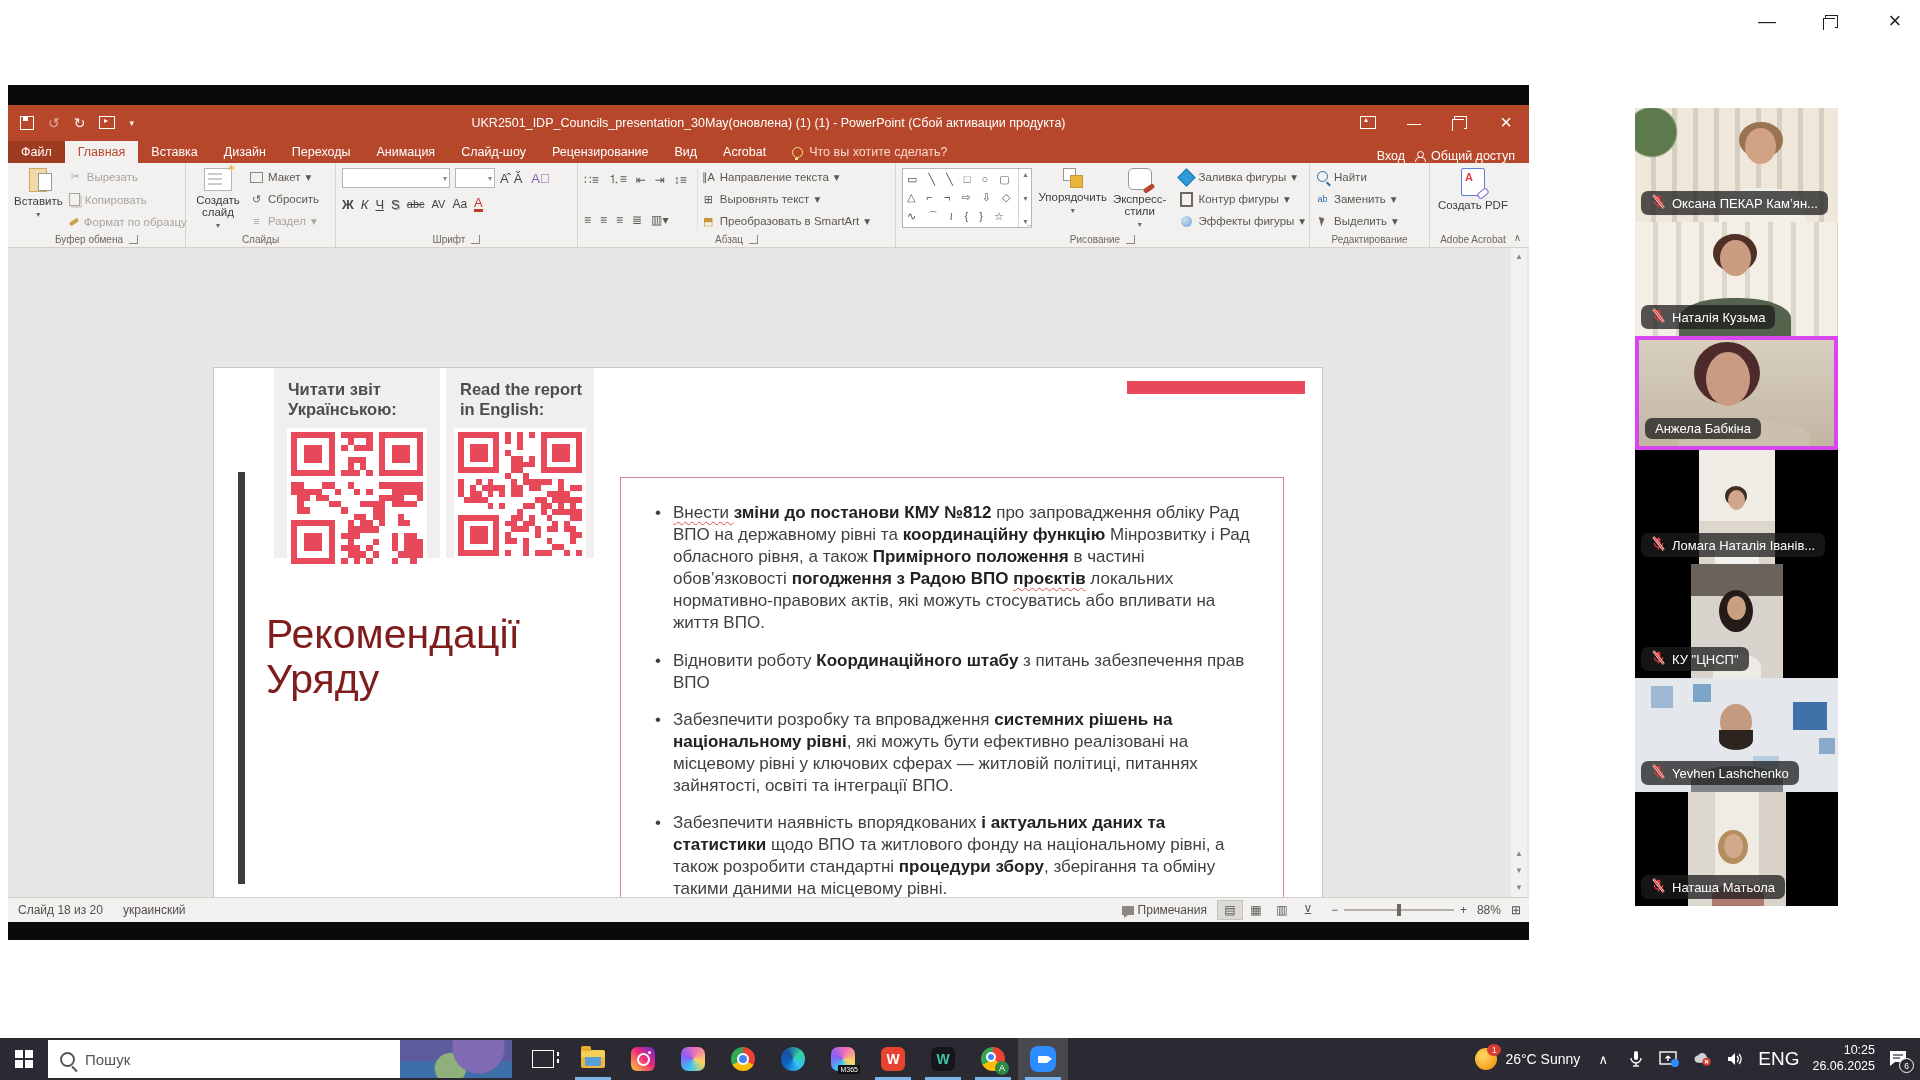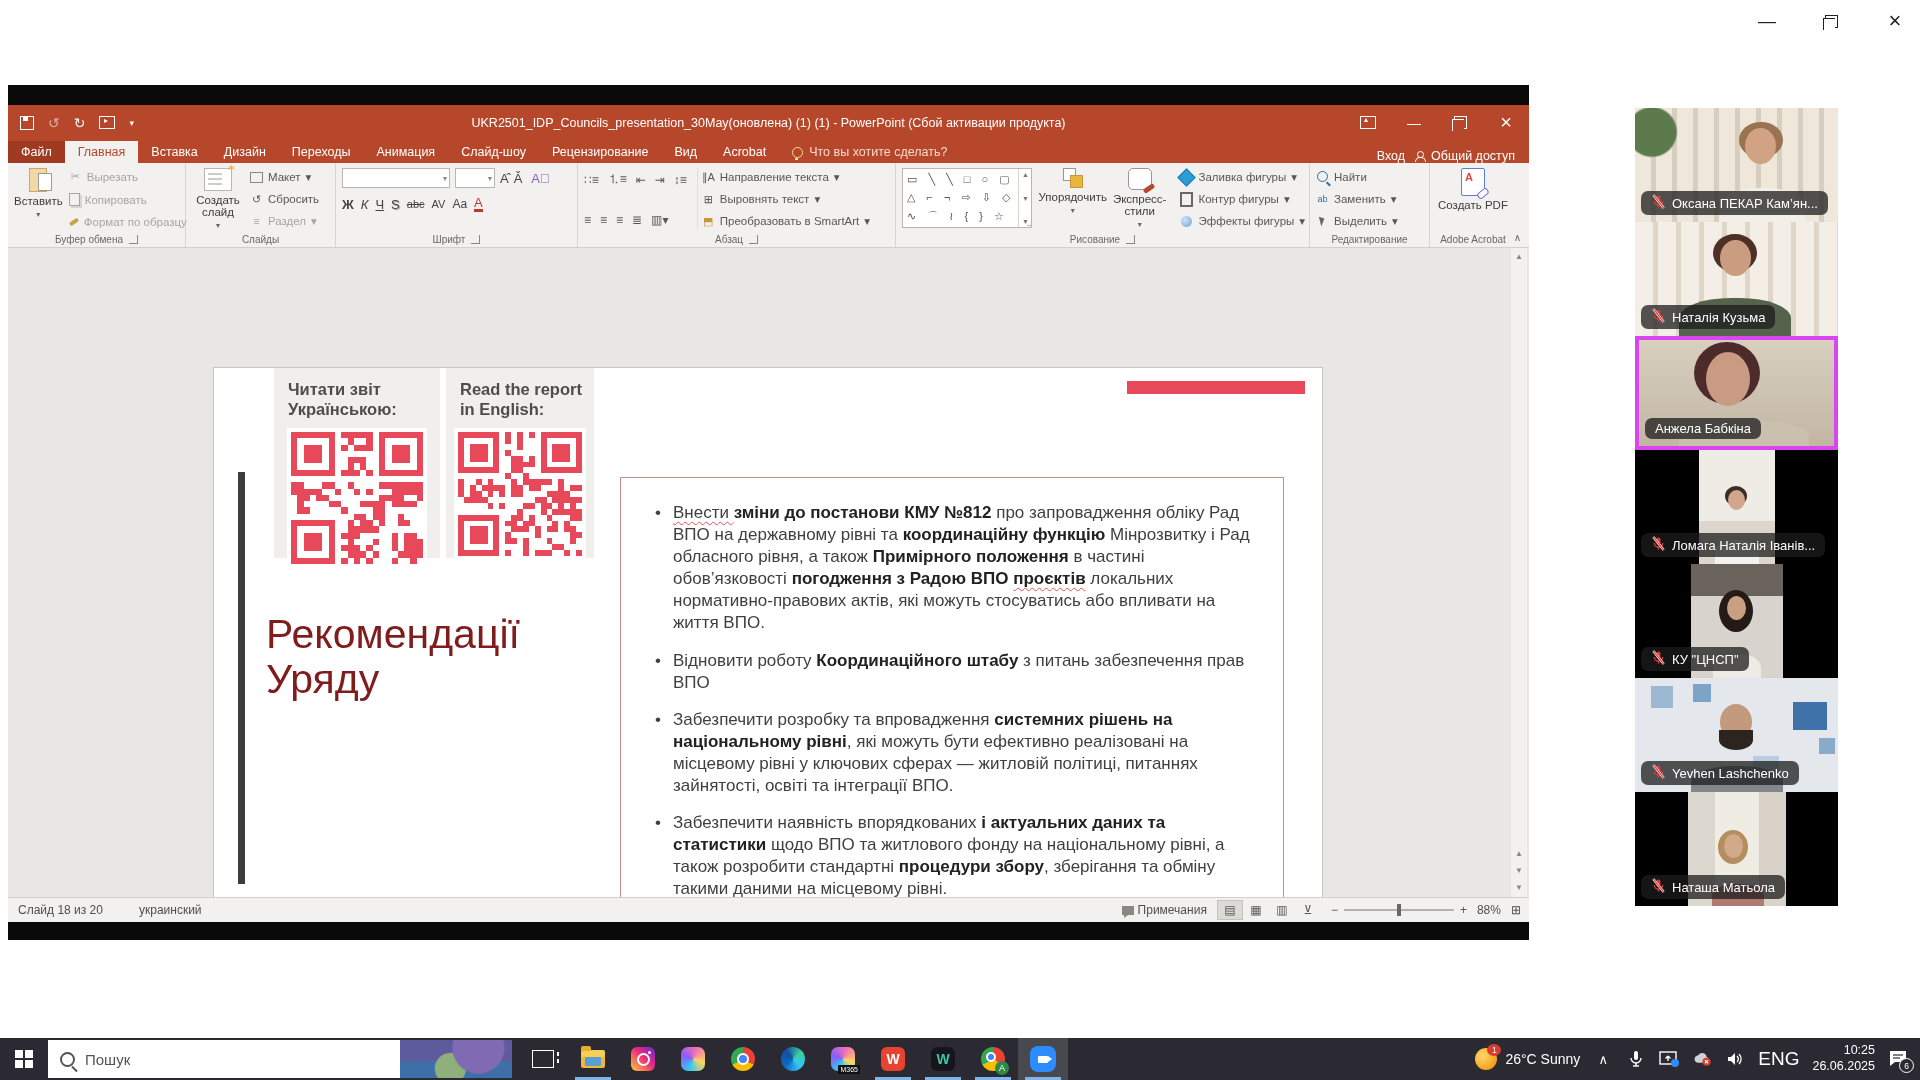--- a/index.html
+++ b/index.html
@@ -108,21 +108,21 @@
   .stitle{position:absolute;left:52px;top:244px;font-size:41px;color:#7f1d1d;line-height:1.1;}
   .contentbox{position:absolute;left:406px;top:109px;width:664px;height:452px;border:1px solid #c98b8e;box-sizing:border-box;background:#fff;padding:24px 26px;}
   .contentbox ul{margin:0;padding:0 0 0 4px;list-style:none;}
   .contentbox li{position:relative;padding-left:22px;margin-bottom:15px;font-size:17px;line-height:1.3;color:#3f3f3f;}
   .contentbox li::before{content:"•";position:absolute;left:4px;top:0;}
   .contentbox .b{font-weight:bold;color:#222;}
   .contentbox .sp{text-decoration:underline wavy #e05252 1px;text-underline-offset:3px;}
 
   
   .statusbar{position:absolute;left:0;right:0;bottom:0;height:24px;background:#f3f1f0;border-top:1px solid #d3cfcb;display:flex;align-items:center;font-size:12px;color:#514e4b;}
-  .statusbar .lft{display:flex;gap:36px;margin-left:10px;}
+  .statusbar .lft{display:flex;gap:20px;margin-left:10px;}
   .statusbar .rgt{margin-left:auto;display:flex;align-items:center;gap:10px;margin-right:8px;}
   .viewicons{display:flex;}
   .viewicons span{width:26px;height:20px;display:flex;align-items:center;justify-content:center;font-size:12px;color:#5a5753;}
   .viewicons span.sel{background:#dcdad7;border:1px solid #c5c2bf;box-sizing:border-box;}
   .zoomslider{display:flex;align-items:center;gap:6px;color:#5a5753;}
   .zoomslider .track{position:relative;width:110px;height:2px;background:#b5b1ad;}
   .zoomslider .thumb{position:absolute;left:48%;top:-5px;width:4px;height:12px;background:#6b6762;}
   .notesico{width:12px;height:9px;background:#8a8682;position:relative;display:inline-block;margin-right:4px;}
   .notesico::after{content:"";position:absolute;left:2px;bottom:-3px;border-top:3px solid #8a8682;border-right:4px solid transparent;}
 

